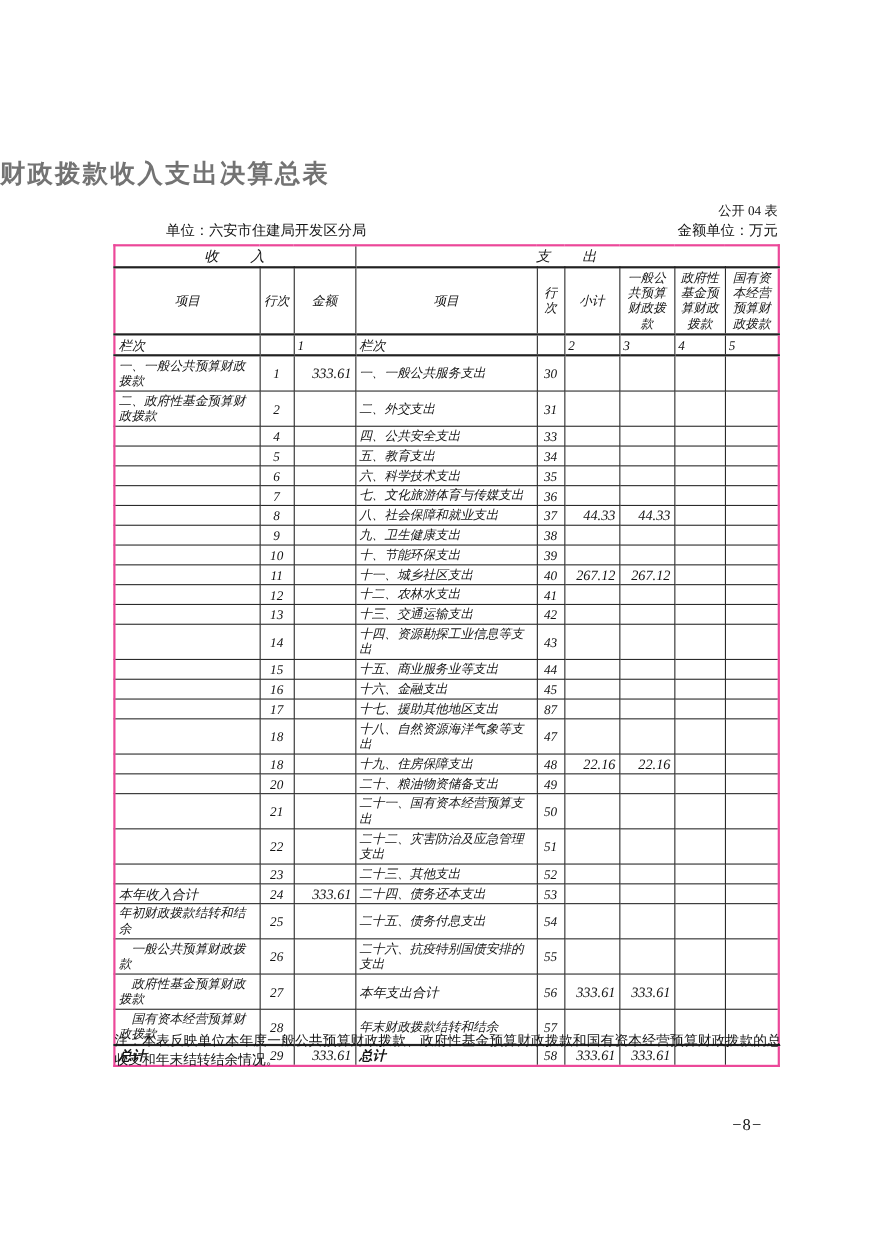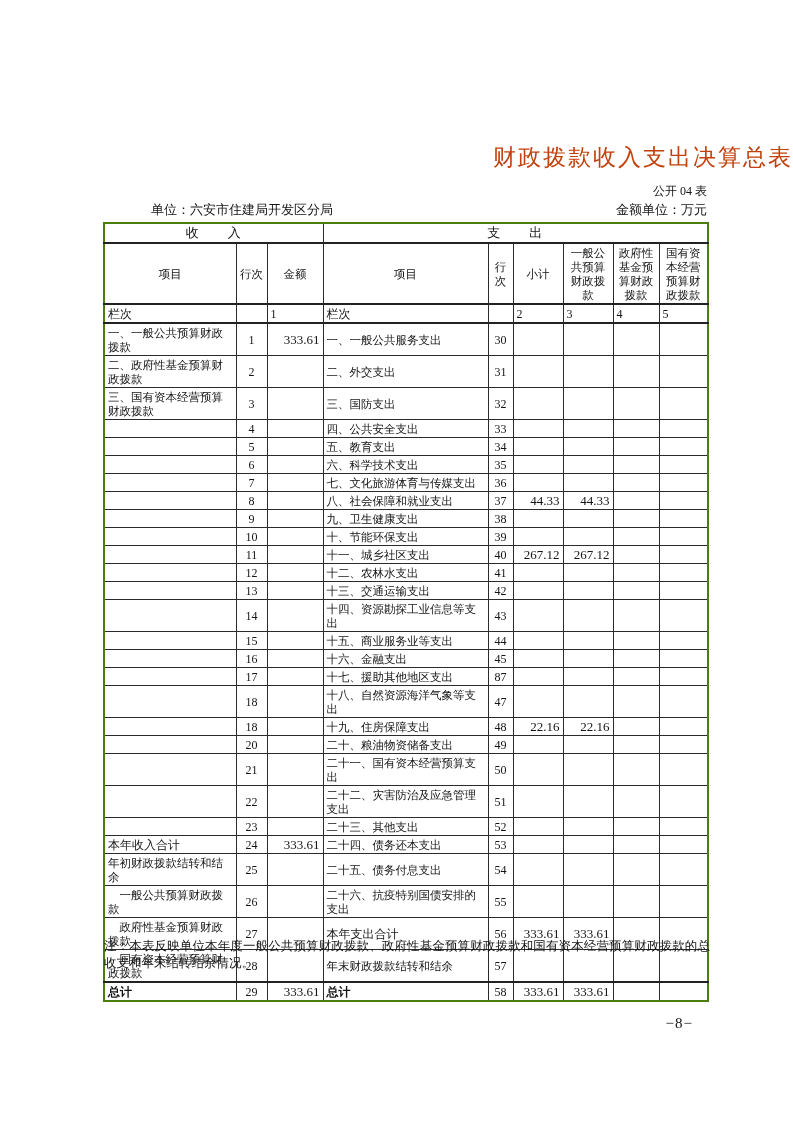--- a/index.html
+++ b/index.html
@@ -12,26 +12,26 @@
     background: #ffffff;
     font-family: "Liberation Serif", serif;
     color: #141414;
     overflow: hidden;
   }
   .doc-title {
     position: absolute;
     top: 142px;
     left: 0;
     width: 100%;
-    text-align: right;
+    text-align: left;
     font-family: "Liberation Sans", sans-serif;
     font-size: 23px;
-    font-weight: normal;
+    font-weight: bold;
     letter-spacing: 2px;
-    color: #c2410c;
+    color: #737373;
   }
   .table-code {
     position: absolute;
     top: 183px;
     right: 86px;
     font-size: 12px;
   }
   .meta-row {
     position: absolute;
     top: 201px;
@@ -52,21 +52,21 @@
     font-size: 11.5px;
     line-height: 14px;
   }
   table.budget th, table.budget td {
     border: 1px solid #2b2b2b;
     padding: 1.5px 3px;
     vertical-align: middle;
     font-weight: normal;
     overflow: hidden;
   }
-  table.budget { border: 2px solid #4d7c0f; }
+  table.budget { border: 2px solid #ec4899; font-style: italic; }
   thead tr.section-row th {
     border-bottom: 2px solid #222;
     font-size: 13px;
     padding: 2px 0;
     letter-spacing: 1px;
   }
   thead tr.main-header th {
     border-bottom: 2px solid #222;
     height: 44px;
     text-align: center;
@@ -177,31 +177,20 @@
           <td class="num">2</td>
           <td class="amt"></td>
           <td class="item">二、外交支出</td>
           <td class="num">31</td>
           <td class="amt"></td>
           <td class="amt"></td>
           <td class="amt"></td>
           <td class="amt"></td>
         </tr>
         <tr>
-          <td class="item">三、国有资本经营预算财政拨款</td>
-          <td class="num">3</td>
-          <td class="amt"></td>
-          <td class="item">三、国防支出</td>
-          <td class="num">32</td>
-          <td class="amt"></td>
-          <td class="amt"></td>
-          <td class="amt"></td>
-          <td class="amt"></td>
-        </tr>
-        <tr>
           <td class="item"></td>
           <td class="num">4</td>
           <td class="amt"></td>
           <td class="item">四、公共安全支出</td>
           <td class="num">33</td>
           <td class="amt"></td>
           <td class="amt"></td>
           <td class="amt"></td>
           <td class="amt"></td>
         </tr>

